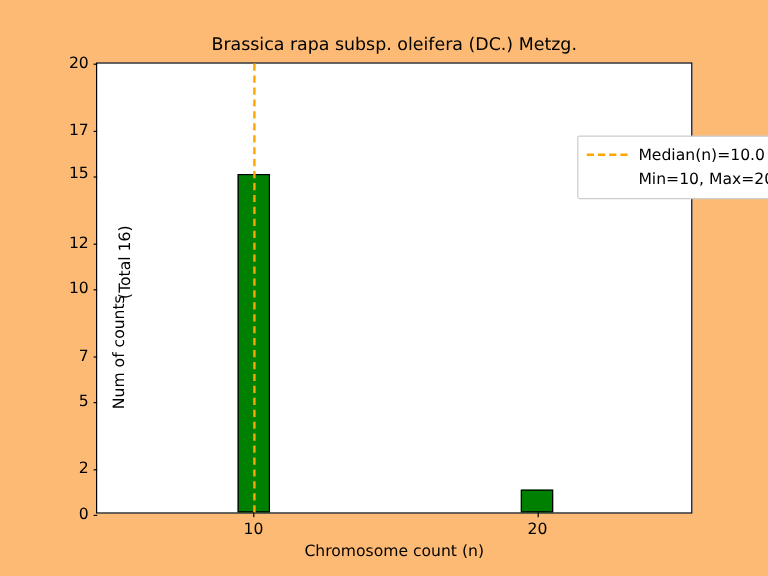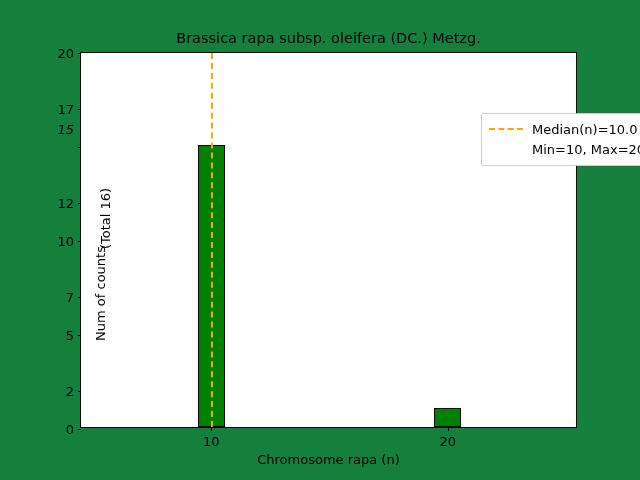--- a/index.html
+++ b/index.html
@@ -14,21 +14,21 @@
     overflow: hidden;
     font-family: "DejaVu Sans", sans-serif;
     color: #000000;
   }
 
   #figure {
     position: absolute;
     left: 0; top: 0;
     width: 640px;
     height: 480px;
-    background: #15803d;
+    background: #fdba74;
   }
 
   
   #chart-title {
     position: absolute;
     left: 80px;
     top: 30px;
     width: 497px;
     text-align: center;
     font-size: 14.5px;
@@ -196,21 +196,21 @@
         <div class="ytick-label" style="top: 338.4px;">2</div>
         <div class="ytick-mark" style="top: 282px;"></div>
         <div class="ytick-label" style="top: 282px;">5</div>
         <div class="ytick-mark" style="top: 244.4px;"></div>
         <div class="ytick-label" style="top: 244.4px;">7</div>
         <div class="ytick-mark" style="top: 188px;"></div>
         <div class="ytick-label" style="top: 188px;">10</div>
         <div class="ytick-mark" style="top: 150.4px;"></div>
         <div class="ytick-label" style="top: 150.4px;">12</div>
         <div class="ytick-mark" style="top: 94px;"></div>
-        <div class="ytick-label" style="top: 76px; font-style: italic;">15</div>
+        <div class="ytick-label" style="top: 92px;">15</div>
         <div class="ytick-mark" style="top: 56.4px;"></div>
         <div class="ytick-label" style="top: 56.4px; text-align: right;">17</div>
         <div class="ytick-mark" style="top: 0px;"></div>
         <div class="ytick-label" style="top: 0px;">20</div>
       </div>
     <div id="xticks-layer">
         <div class="xtick-mark" style="left: 130.167px;"></div>
         <div class="xtick-label" style="left: 130.167px;">10</div>
         <div class="xtick-mark" style="left: 366.833px;"></div>
         <div class="xtick-label" style="left: 366.833px;">20</div>
@@ -224,15 +224,15 @@
         <span class="legend-swatch"></span>
         <span class="legend-text">Median(n)=10.0</span>
       </div>
       <div class="legend-row-sub">
         <span class="legend-text">Min=10, Max=20</span>
       </div>
     </div>
 
   </div>
 
-  <div id="xlabel">Chromosome rapa (n)</div>
+  <div id="xlabel">Chromosome count (n)</div>
 
 </div>
 
 </body></html>

